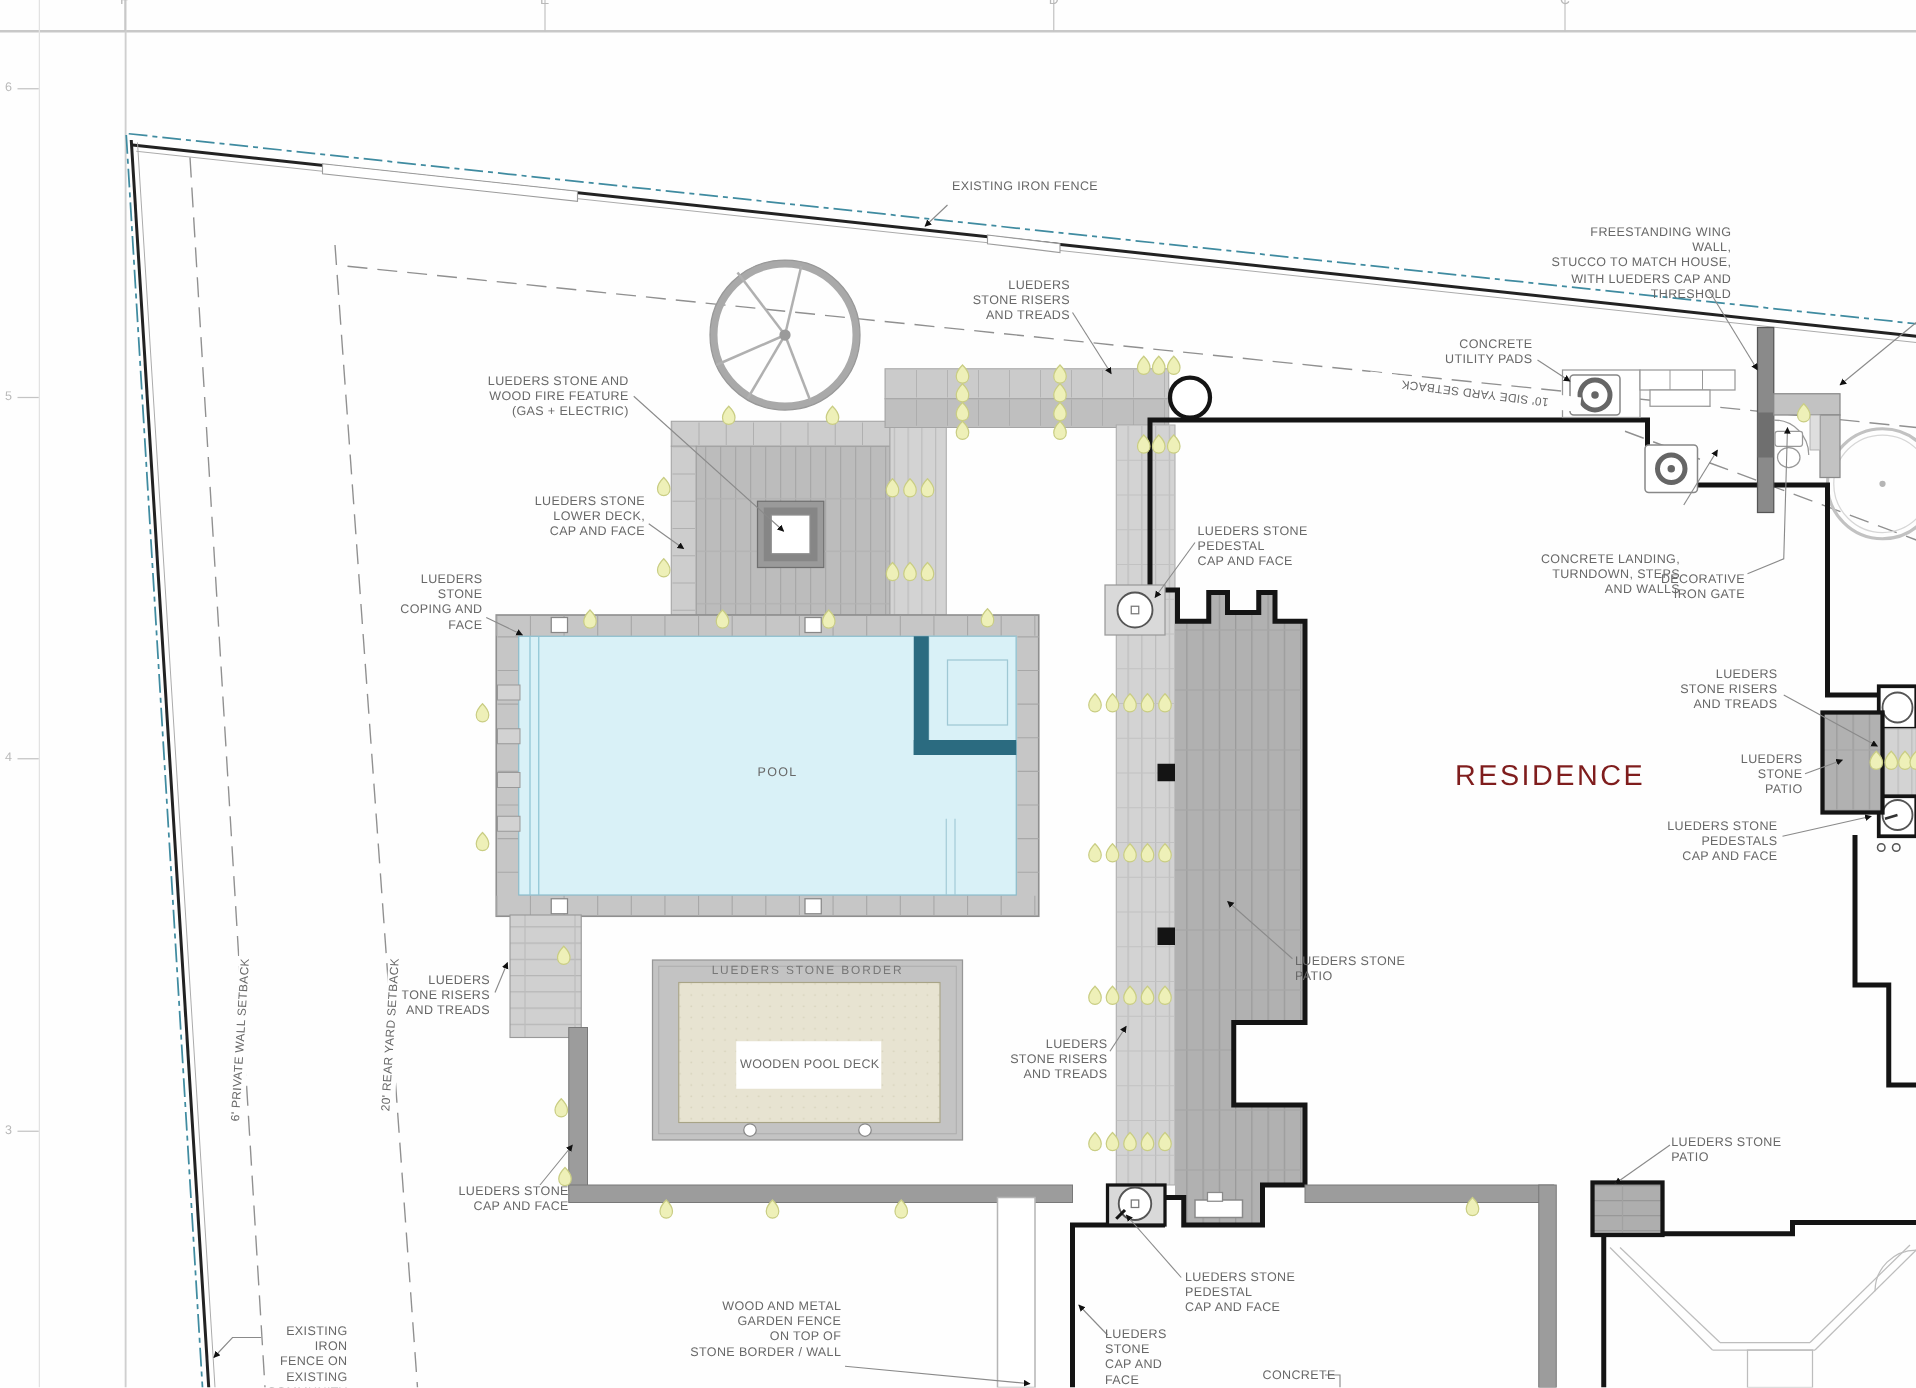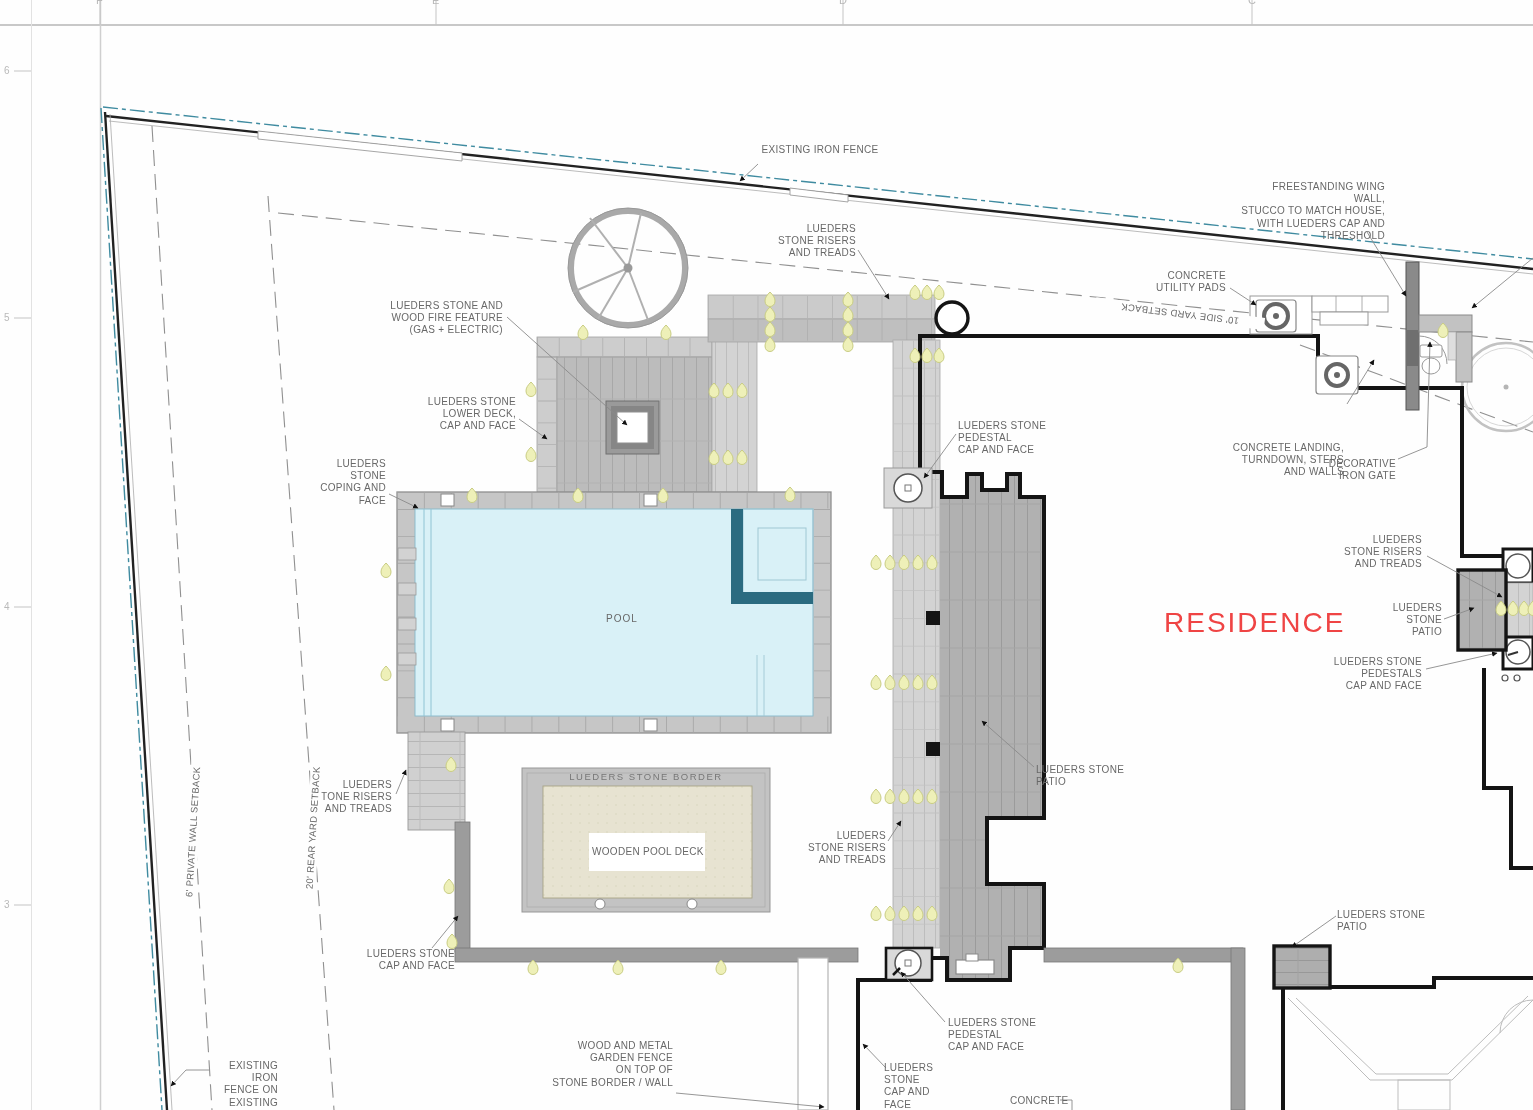--- a/index.html
+++ b/index.html
@@ -4,21 +4,21 @@
 <style>
   html,body{margin:0;padding:0;}
   body{width:1533px;height:1110px;position:relative;overflow:hidden;
        background:#fefefe;font-family:"Liberation Sans",sans-serif;}
   #plan-svg{position:absolute;left:0;top:0;z-index:1;}
   .lbl{position:absolute;z-index:3;font-size:10px;line-height:1.22;color:#686868;
        letter-spacing:.3px;white-space:pre-line;}
   .lbl.r{text-align:right;}
   .lbl.c{text-align:center;}
   .rot{transform-origin:center center;background:#fefefe;}
-  .big{font-size:28px;color:#ef4444;letter-spacing:2px;white-space:nowrap;}
+  .big{font-size:23px;color:#7f1d1d;letter-spacing:2px;white-space:nowrap;}
   .boxed{background:#ffffff;padding:13px 3px;text-align:center;white-space:nowrap;}
   .gridnum{position:absolute;z-index:3;font-size:10px;color:#b9b9b9;}
   .gridletter{position:absolute;z-index:3;font-size:11px;color:#b9b9b9;top:-6px;}
   .small-ls{letter-spacing:1.5px;white-space:nowrap;}
 </style>
 </head>
 <body>
 
 <svg id="plan-svg" width="1533" height="1110" viewBox="0 0 1533 1110">
   <defs>

